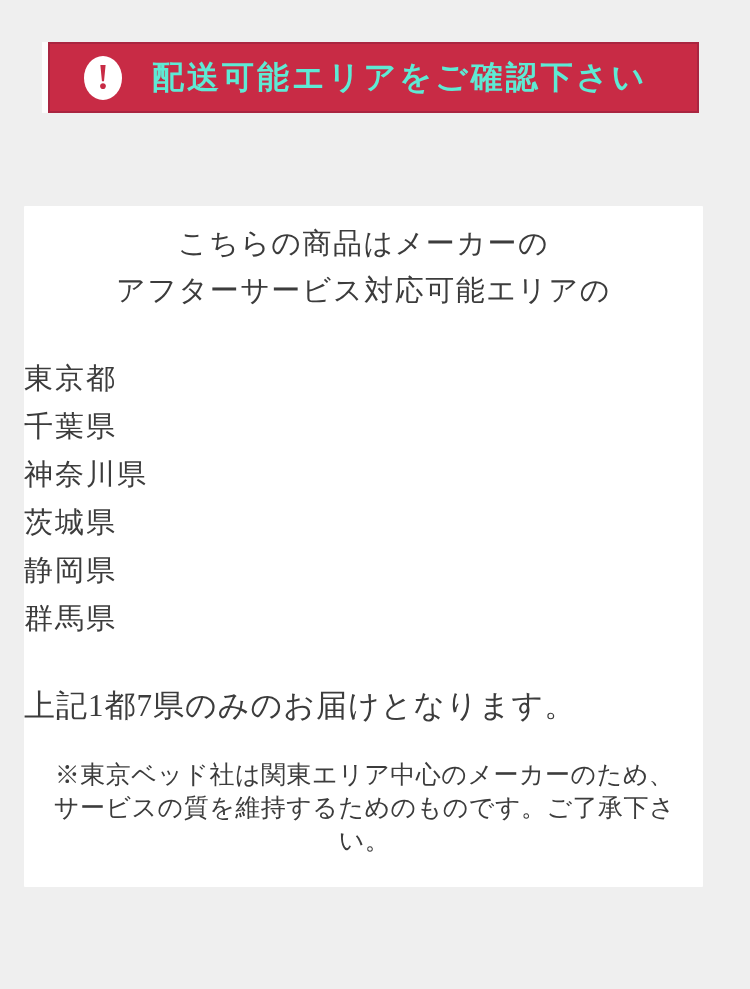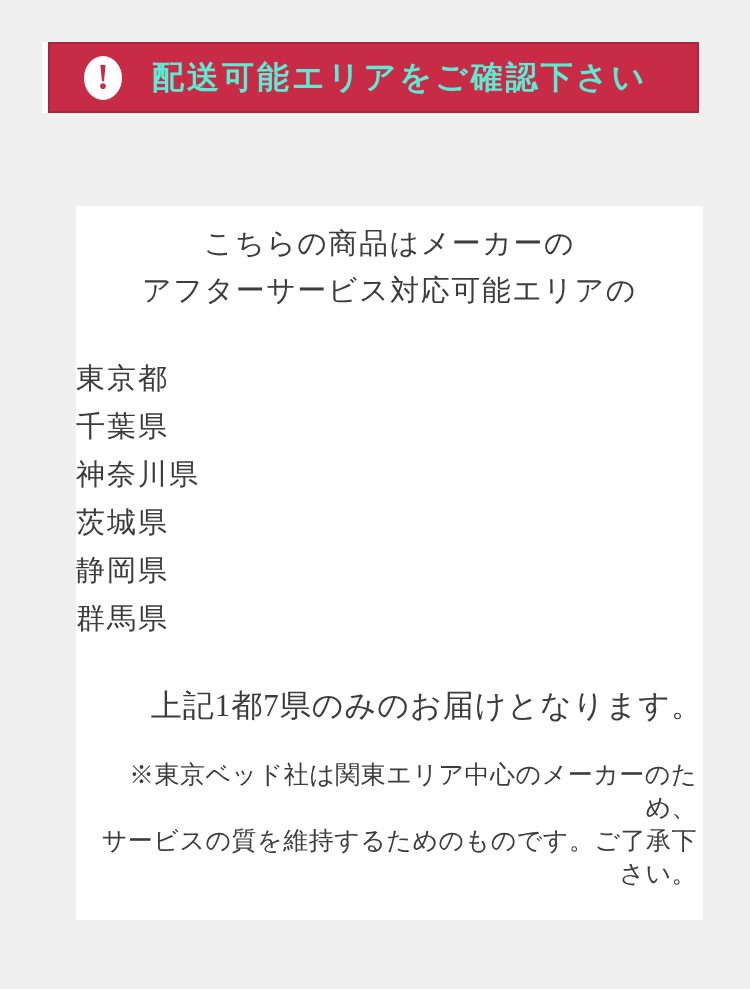--- a/index.html
+++ b/index.html
@@ -52,53 +52,53 @@
   .banner-title {
     color: #5eead4;
     font-size: 32px;
     font-weight: 700;
     letter-spacing: 3px;
     white-space: nowrap;
   }
 
   
   .card {
-    margin: 93px 47px 0 76px;
+    margin: 93px 47px 0 24px;
     background: #ffffff;
     border-radius: 1px;
     padding: 14px 0 30px 0;
   }
   .intro {
     text-align: center;
     font-size: 29px;
     line-height: 47px;
     letter-spacing: 1.5px;
   }
   .pref-list {
     margin-top: 40px;
     list-style: none;
     text-align: left;
     font-size: 29px;
     line-height: 48px;
     letter-spacing: 2px;
   }
   .summary {
     margin-top: 40px;
-    text-align: right;
+    text-align: left;
     font-size: 31px;
     line-height: 48px;
     letter-spacing: 1px;
   }
   .note {
     margin-top: 28px;
     padding: 0 6px 0 8px;
     font-size: 25px;
     line-height: 33px;
     letter-spacing: 0.5px;
-    text-align: right;
+    text-align: center;
   }
 </style>
 </head>
 <body>
 
 <div class="banner-row">
   <div class="banner-left-strip"></div>
   <div class="banner">
     <div class="banner-icon">
       <span>!</span>

